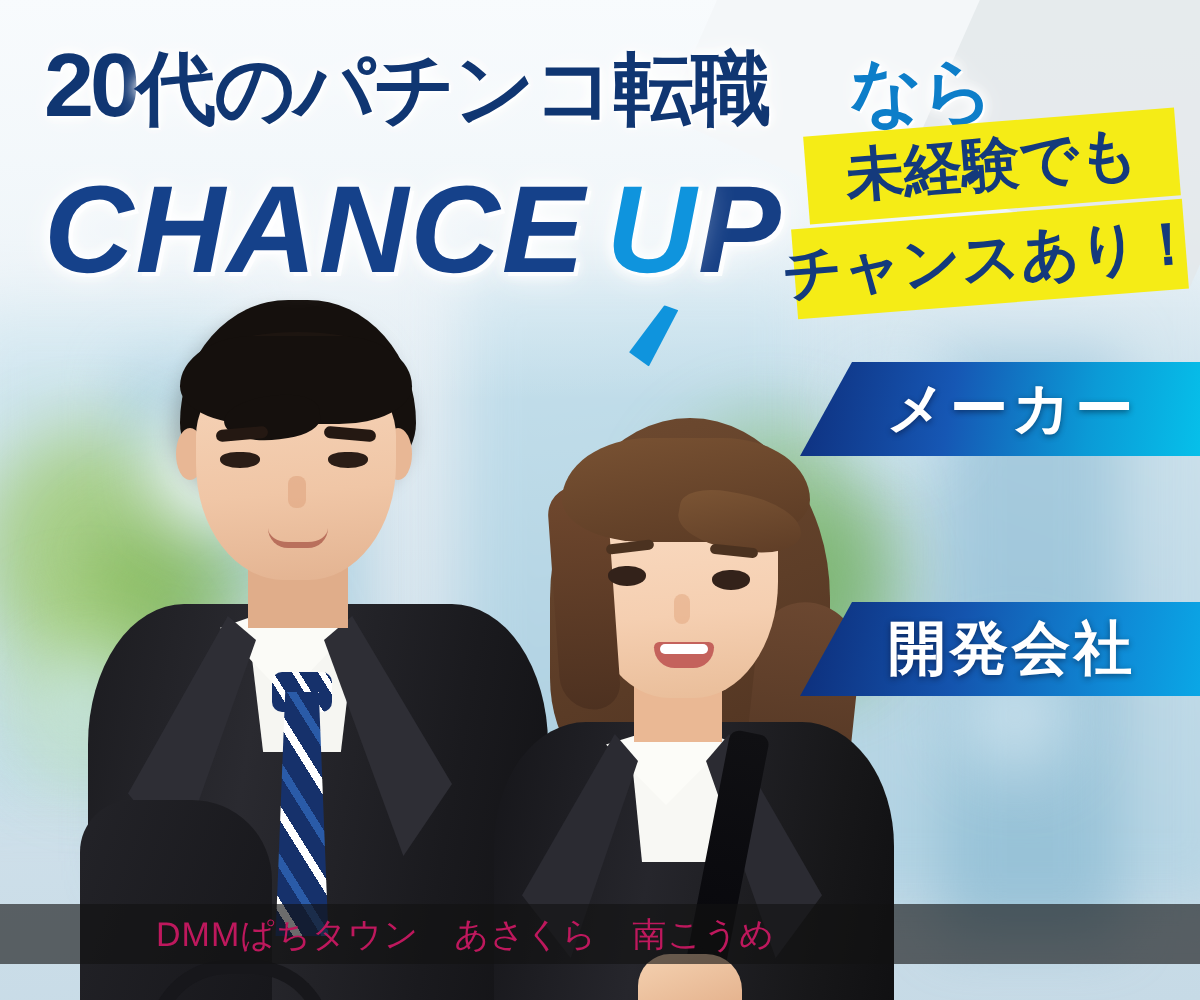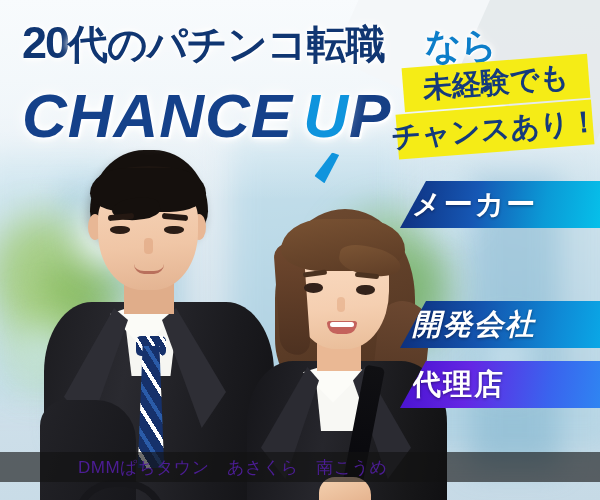--- a/index.html
+++ b/index.html
@@ -250,37 +250,37 @@
 
   
   .cat{
     position:absolute;right:0;width:200px;height:47px;
     display:flex;align-items:center;
     clip-path:polygon(13% 0,100% 0,100% 100%,0 100%);
     box-shadow:-2px 3px 7px rgba(0,0,0,.25);
   }
   .cat span{
     color:#fff;font-weight:bold;font-size:29px;letter-spacing:2px;
-    width:100%;text-align:left;padding-left:12px;
+    width:100%;text-align:center;padding-left:12px;
     text-shadow:0 1px 3px rgba(0,0,20,.45);
   }
   .cat.c1{top:181px;background:linear-gradient(100deg,#0e2f7d 0%,#1657b4 38%,#0b9ad6 72%,#06c0ea 100%);}
   .cat.c2{top:241px;background:linear-gradient(100deg,#4b15d8 0%,#5326e6 32%,#2f5cec 72%,#2b7ef0 100%);}
-  .cat.c3{top:301px;background:linear-gradient(100deg,#0d2d79 0%,#1454ae 40%,#0f8ad6 78%,#0aa7e6 100%);font-style:italic;}
+  .cat.c3{top:301px;background:linear-gradient(100deg,#0d2d79 0%,#1454ae 40%,#0f8ad6 78%,#0aa7e6 100%);}
   .cat.c4{top:361px;background:linear-gradient(100deg,#4812cf 0%,#6426e4 34%,#3a63ee 74%,#2f85f2 100%);}
   .cat.c5{top:424px;background:linear-gradient(100deg,#0c2a74 0%,#1259b6 38%,#0b9ddb 74%,#03c6f0 100%);}
 
   
   .caption{
     position:absolute;left:0;bottom:18px;width:600px;height:30px;
     background:rgba(18,18,18,.62);
     display:flex;align-items:center;
   }
   .caption span{
-    color:#4c1d95;font-size:17px;letter-spacing:.5px;padding-left:78px;white-space:nowrap;
+    color:#be185d;font-size:17px;letter-spacing:.5px;padding-left:78px;white-space:nowrap;
   }
 </style>
 </head>
 <body>
 
 <div id="banner">
 
   <div class="bg">
     <div class="bg-base"></div>
     <div class="bg-bld b1"></div>
@@ -366,21 +366,18 @@
     <div class="tag t1">未経験でも</div>
     <div class="tag t2">チャンスあり！</div>
   </div>
 
   <div class="cat c1">
     <span>メーカー</span>
   </div>
   <div class="cat c3">
     <span>開発会社</span>
   </div>
-  <div class="cat c4">
-    <span>代理店</span>
-  </div>
 
   <div class="caption">
     <span>DMMぱちタウン　あさくら　南こうめ</span>
   </div>
 
 </div>
 
 </body></html>

